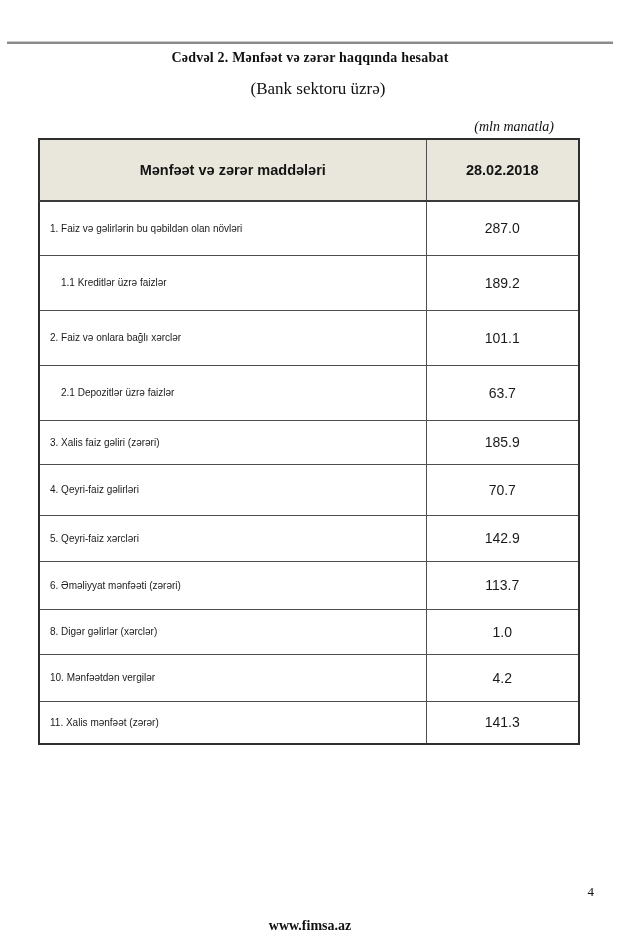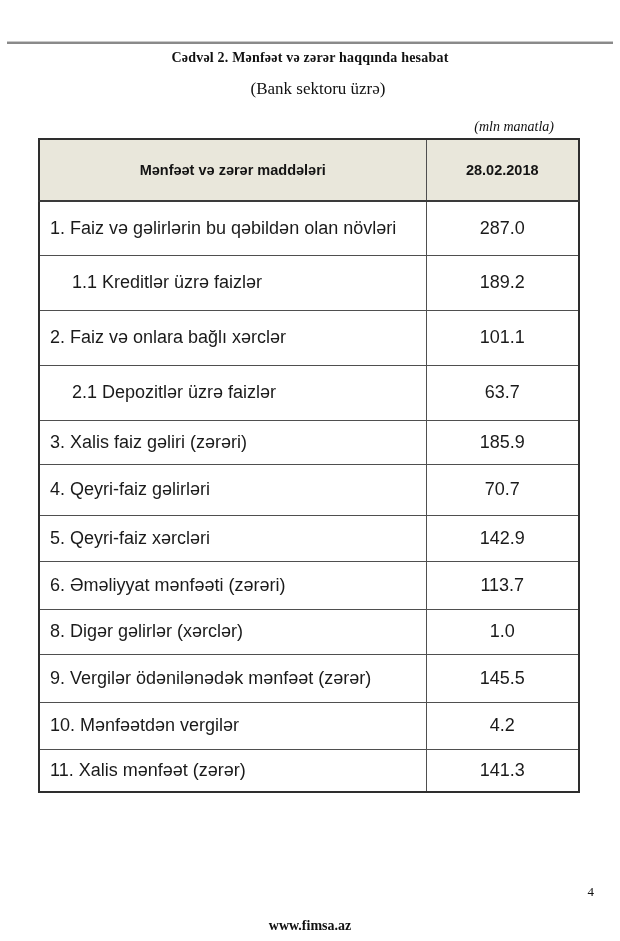--- a/index.html
+++ b/index.html
@@ -60,26 +60,26 @@
     background:#e9e7db;
     height:62px;
     font-size:14.5px;
     font-weight:bold;
     text-align:center;
     color:#141414;
   }
   td.lbl {
     padding-left:10px;
     padding-right:10px;
-    font-size:18px;
+    font-size:10px;
     text-align:left;
   }
-  td.lbl.indent { padding-left:32px; }
+  td.lbl.indent { padding-left:21px; }
   td.val {
-    font-size:18px;
+    font-size:14px;
     text-align:center;
   }
   
   tr.r0  td { height:54px; }
   tr.r1  td { height:55px; }
   tr.r2  td { height:55px; }
   tr.r3  td { height:55px; }
   tr.r4  td { height:44px; }
   tr.r5  td { height:51px; }
   tr.r6  td { height:46px; }
@@ -156,24 +156,20 @@
         <td class="val">142.9</td>
       </tr>
       <tr class="r7">
         <td class="lbl">6. Əməliyyat mənfəəti (zərəri)</td>
         <td class="val">113.7</td>
       </tr>
       <tr class="r9">
         <td class="lbl">8. Digər gəlirlər (xərclər)</td>
         <td class="val">1.0</td>
       </tr>
-      <tr class="r10">
-        <td class="lbl">9. Vergilər ödənilənədək mənfəət (zərər)</td>
-        <td class="val">145.5</td>
-      </tr>
       <tr class="r11">
         <td class="lbl">10. Mənfəətdən vergilər</td>
         <td class="val">4.2</td>
       </tr>
       <tr class="r12">
         <td class="lbl">11. Xalis mənfəət (zərər)</td>
         <td class="val">141.3</td>
       </tr>
     </tbody>
   </table>

